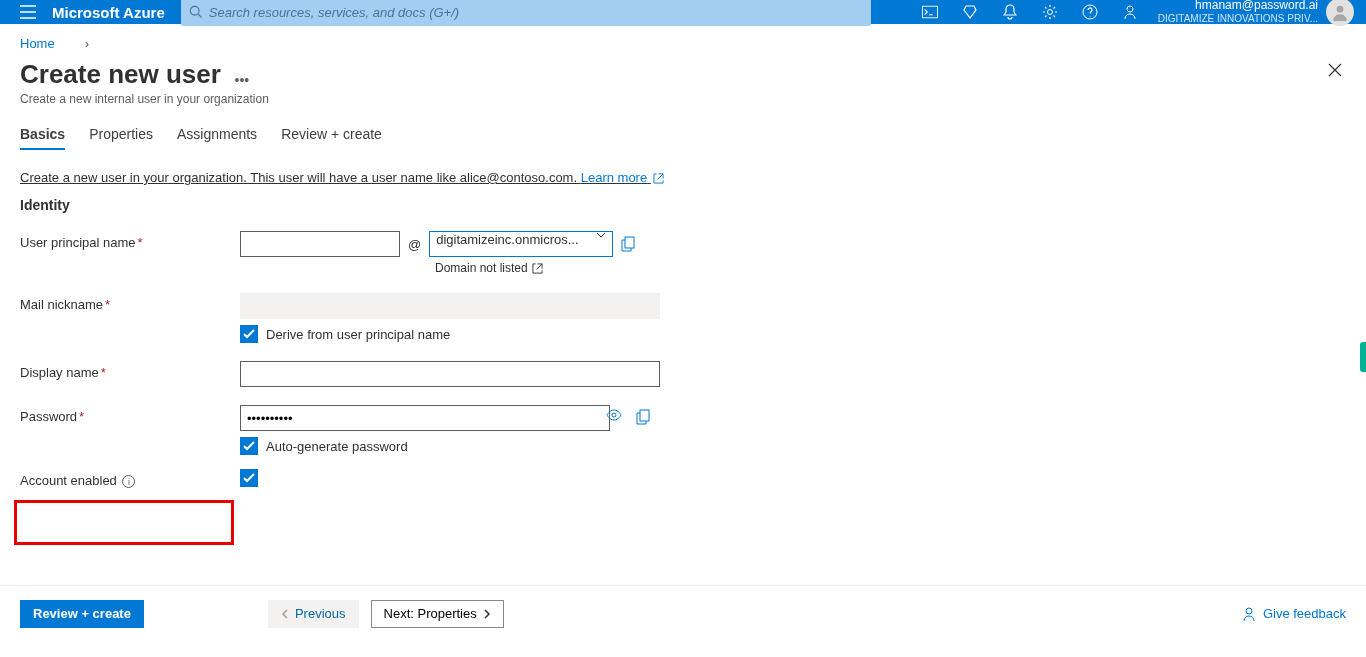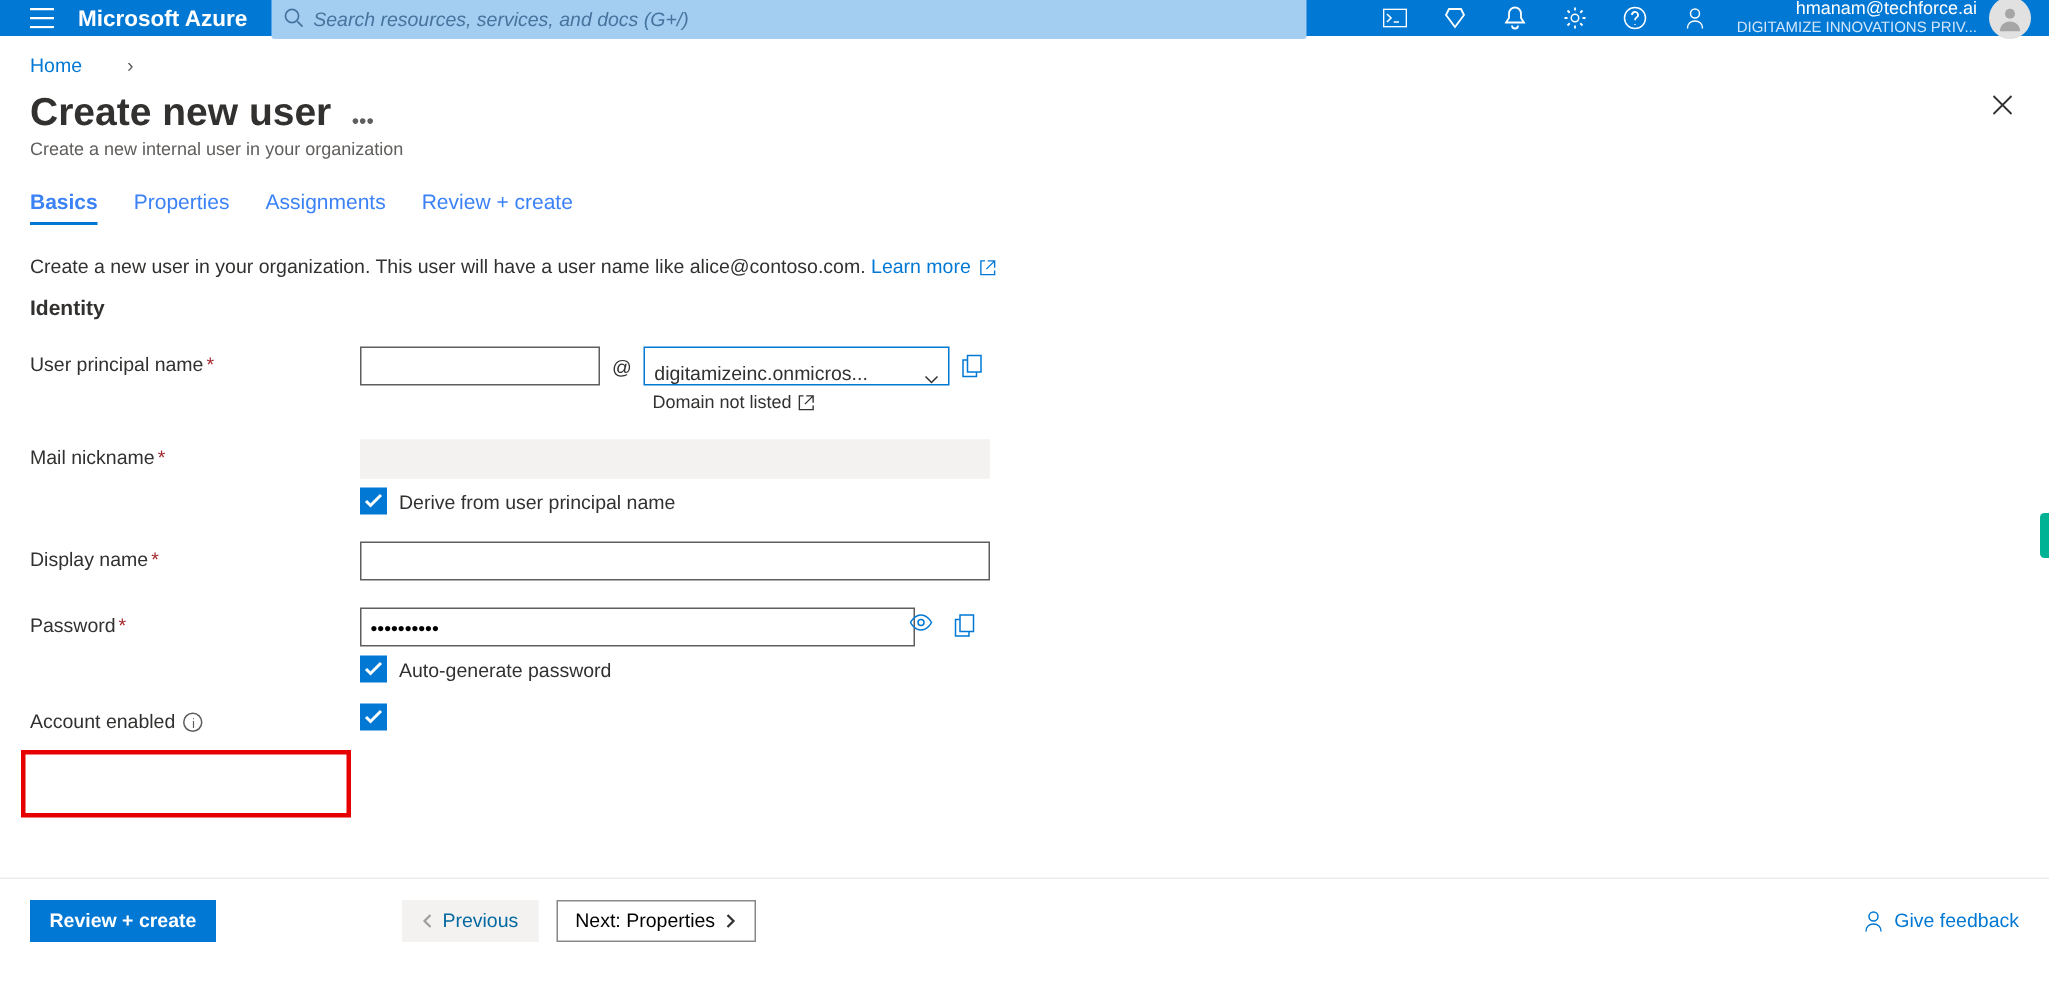--- a/index.html
+++ b/index.html
@@ -23,38 +23,38 @@
   .content { padding: 12px 20px; position: relative; height: calc(100% - 40px); }
   .breadcrumb { display: flex; align-items: center; color: #0078d4; font-size: 13px; margin-bottom: 8px; gap: 24px; }
   .breadcrumb .sep { color: #605e5c; margin: 0 6px; }
   .page-head { display: flex; align-items: flex-start; justify-content: space-between; }
   h1 { font-size: 26px; font-weight: 600; color: #323130; display: inline-block; }
   .more-dots { margin-left: 10px; color: #605e5c; cursor: pointer; font-size: 14px; vertical-align: middle; }
   .subtitle { font-size: 12px; color: #605e5c; margin-top: 2px; }
   .close-x { font-size: 16px; color: #323130; cursor: pointer; padding: 4px; }
 
   .tabs { margin-top: 20px; display: flex; gap: 24px; border-bottom: none; }
-  .tab { font-size: 14px; padding-bottom: 6px; cursor: pointer; color: #3b82f6; }
+  .tab { font-size: 14px; padding-bottom: 6px; cursor: pointer; color: #404040; }
   .tab.active { font-weight: 600; border-bottom: 2px solid #0078d4; }
 
-  .desc { margin-top: 20px; font-size: 13px; }
+  .desc { margin-top: 20px; font-size: 13px; text-decoration: underline; }
   .desc a { color: #0078d4; text-decoration: none; cursor: pointer; }
 
   h3.section { font-size: 14px; font-weight: 600; margin-top: 12px; }
 
   .formrow { display: flex; align-items: flex-start; margin-top: 18px; }
   .formrow .label { width: 220px; font-size: 13px; padding-top: 4px; }
   .req { color: #a4262c; margin-left: 2px; }
   .formrow .field { flex: 0 0 420px; }
   .input { width: 100%; height: 26px; border: 1px solid #605e5c; padding: 0 6px; font-size: 13px; }
   .input[disabled] { background: #f3f2f1; border-color: #f3f2f1; }
   .upn { display: flex; align-items: center; gap: 8px; }
   .upn .input.short { width: 160px; }
   .at { color: #323130; }
-  .select { display: flex; align-items: flex-end; justify-content: space-between; border: 1px solid #0078d4; height: 26px; padding: 0 6px; width: 204px; cursor: pointer; }
+  .select { display: flex; align-items: flex-start; justify-content: space-between; border: 1px solid #0078d4; height: 26px; padding: 0 6px; width: 184px; cursor: pointer; }
   .select span { color: #323130; overflow: hidden; text-overflow: ellipsis; white-space: nowrap; }
   .copy-icon { width: 24px; text-align: center; color: #0078d4; cursor: pointer; }
   .helper { font-size: 12px; margin-top: 4px; color: #323130; display: flex; align-items: center; gap: 4px; }
 
   .checkbox { display: inline-flex; width: 18px; height: 18px; background: #0078d4; align-items: center; justify-content: center; cursor: pointer; vertical-align: middle; }
   .chk-row { display: flex; align-items: center; gap: 8px; margin-top: 6px; }
 
   .pwd-wrap { position: relative; }
   .pwd-wrap .eye { position: absolute; right: 6px; top: 4px; color: #0078d4; cursor: pointer; }
 
@@ -123,21 +123,21 @@
         </svg>
       </div>
     <div class="ti">
         <svg width="16" height="16" viewBox="0 0 16 16">
           <circle cx="8" cy="5" r="3" stroke="#fff" fill="none"></circle>
           <path d="M3 15c0-3 2-5 5-5s5 2 5 5" stroke="#fff" fill="none"></path>
         </svg>
       </div>
     <div class="account">
       <div class="account-text">
-        <div>hmanam@techforce.ai</div>
+        <div>hmanam@password.ai</div>
         <div class="sub">DIGITAMIZE INNOVATIONS PRIV...</div>
       </div>
       <div class="avatar">
         <svg width="18" height="18" viewBox="0 0 16 16">
             <circle cx="8" cy="5.5" r="3" fill="#a6a6a6"></circle>
             <path d="M2 16c0-3.5 2.5-6 6-6s6 2.5 6 6" fill="#a6a6a6"></path>
           </svg>
       </div>
     </div>
   </div>

